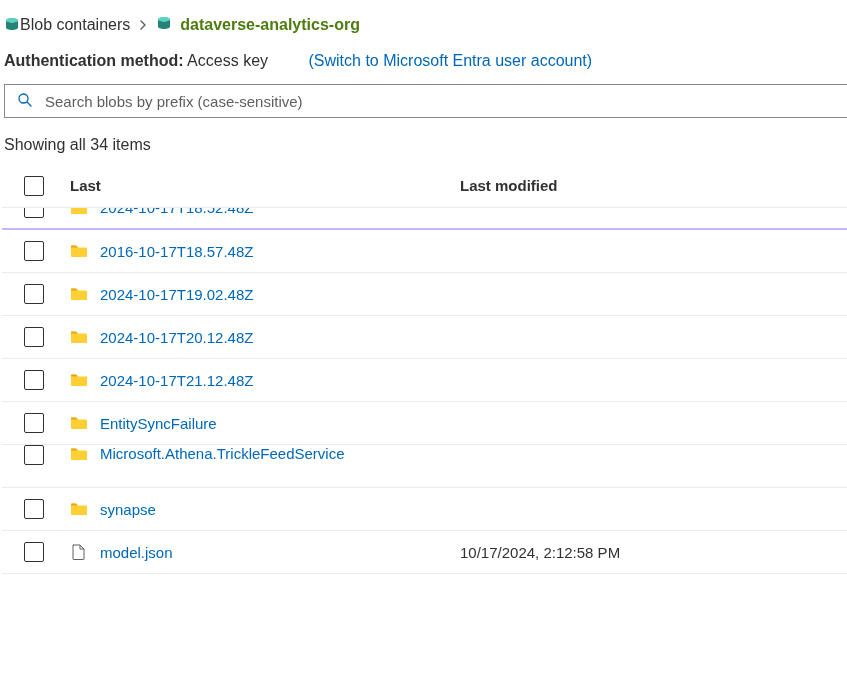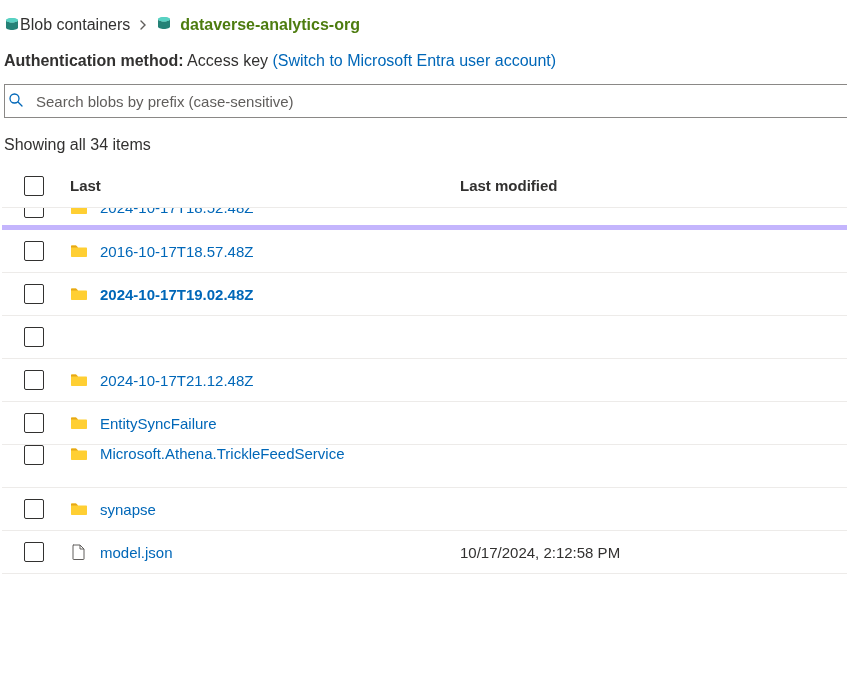--- a/index.html
+++ b/index.html
@@ -49,32 +49,33 @@
     .auth-row {
       padding: 4px 2px 14px;
       font-size: 16px;
     }
     .auth-row .label { font-weight: 600; }
     .auth-row .value { color: #323130; }
     .auth-row .switch-link {
       color: #0067b8;
       text-decoration: none;
       cursor: pointer;
+      margin-left: 36px;
     }
 
     .search-wrap {
       padding: 0 0 10px 2px;
     }
     .search-box {
       display: flex;
       align-items: center;
       border: 1px solid #8a8886;
       height: 34px;
       background: #fff;
-      padding: 0 3px;
+      padding: 0 12px;
       gap: 10px;
       border-right: none;
     }
     .search-box svg { flex-shrink: 0; }
     .search-box input {
       flex: 1;
       border: none;
       outline: none;
       font-size: 15px;
       color: #323130;
@@ -102,21 +103,21 @@
     .col-check { width: 64px; display: flex; justify-content: center; }
     .col-name { width: 378px; padding-left: 4px; }
     .col-last  { flex: 1; padding-left: 16px; }
 
     .row {
       display: flex;
       align-items: center;
       height: 43px;
       border-bottom: 1px solid #edebe9;
     }
-    .row.partial { height: 22px; align-items: flex-start; overflow: hidden; border-bottom: 5px solid #c4b5fd; }
+    .row.partial { height: 22px; align-items: flex-start; overflow: hidden; border-bottom: 2px solid #c4b5fd; }
     .row.partial .row-inner { margin-top: -22px; display:flex; align-items:center; height:43px; width:100%; }
 
     .checkbox {
       width: 20px;
       height: 20px;
       border: 1px solid #323130;
       border-radius: 2px;
       background: #fff;
       cursor: pointer;
     }
@@ -233,41 +234,51 @@
                   <use href="#folder-svg"></use>
                 </svg>
               </span>
               <a class="item-link">2016-10-17T18.57.48Z</a>
             </div>
           </div>
           <div class="col-last"><span class="last-cell"></span></div>
         </div>
       </div>
       <div class="row">
-        <div class="" style="display: flex; align-items: center; width: 100%; height: 100%; font-weight: bold;">
+        <div class="" style="display: flex; align-items: center; width: 100%; height: 100%;">
           <div class="col-check">
             <div class="checkbox"></div>
           </div>
           <div class="col-name">
             <div class="name-cell">
               <span class="folder-icon">
                 <svg width="18" height="16" viewBox="0 0 18 16">
                   <use href="#folder-svg"></use>
                 </svg>
               </span>
               <a class="item-link">2024-10-17T19.02.48Z</a>
             </div>
           </div>
           <div class="col-last"><span class="last-cell"></span></div>
         </div>
       </div>
       <div class="row">
         <div class="" style="display: flex; align-items: center; width: 100%; height: 100%;">
           <div class="col-check">
             <div class="checkbox"></div>
+          </div>
+          <div class="col-name">
+            <div class="name-cell">
+              <span class="folder-icon">
+                <svg width="18" height="16" viewBox="0 0 18 16">
+                  <use href="#folder-svg"></use>
+                </svg>
+              </span>
+              <a class="item-link">2024-10-17T20.12.48Z</a>
+            </div>
           </div>
           <div class="col-last"><span class="last-cell"></span></div>
         </div>
       </div>
       <div class="row">
         <div class="" style="display: flex; align-items: center; width: 100%; height: 100%;">
           <div class="col-check">
             <div class="checkbox"></div>
           </div>
           <div class="col-name">

